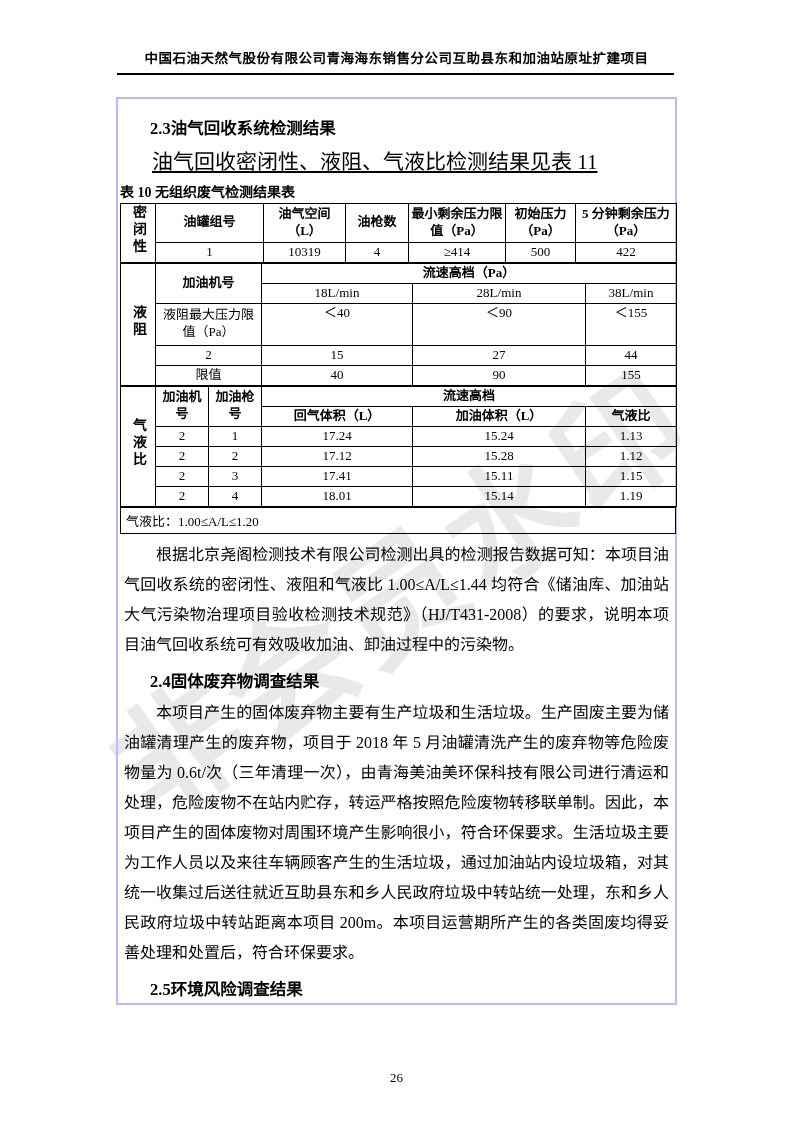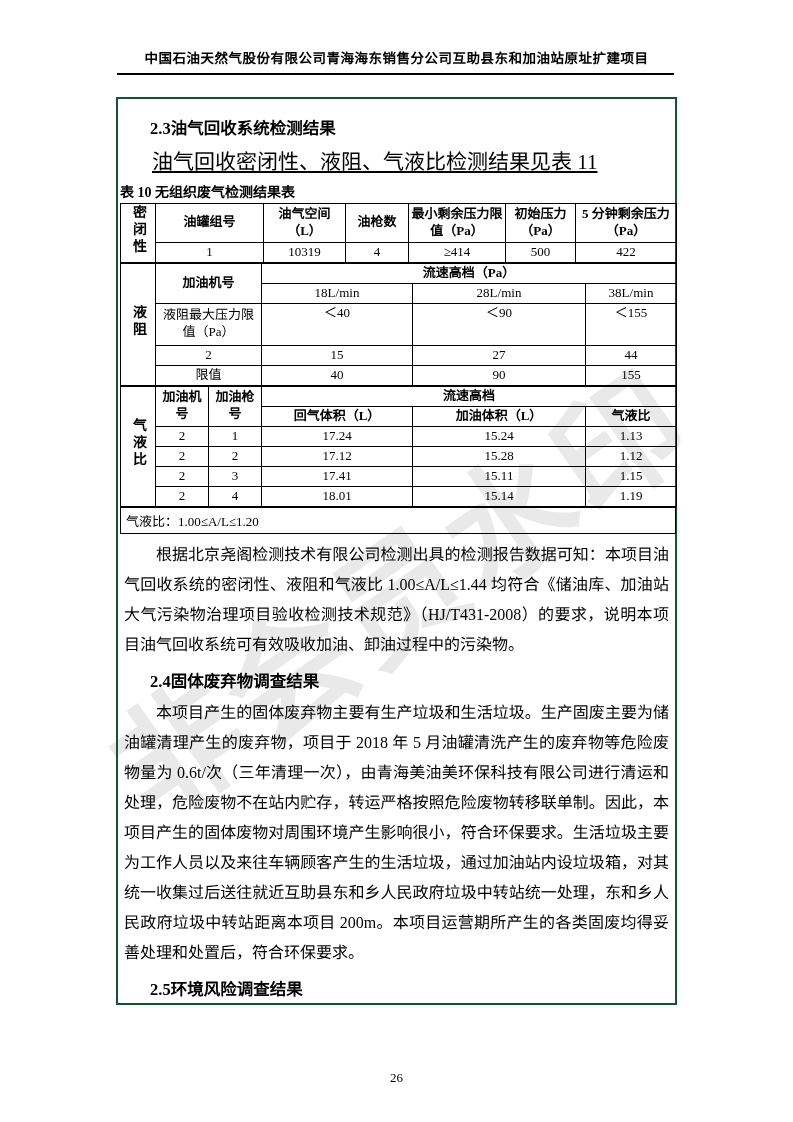--- a/index.html
+++ b/index.html
@@ -19,21 +19,21 @@
   }
   .watermark{
     position:absolute;top:495px;left:-44px;width:880px;text-align:center;
     transform:rotate(-35deg);font-size:128px;font-weight:bold;
     color:rgba(0,0,0,0.085);letter-spacing:6px;white-space:nowrap;
     z-index:0;pointer-events:none;
     font-family:"Liberation Sans","DejaVu Sans",sans-serif;
   }
   .content-box{
     position:absolute;top:97px;left:116px;width:561px;height:908px;
-    border:2px solid #14532d;box-sizing:border-box;z-index:1;
+    border:2px solid #c4b5fd;box-sizing:border-box;z-index:1;
     padding:8px 2px 0 2px;
   }
   .sec-heading{
     font-size:16.5px;font-weight:bold;margin:8px 0 6px 0;padding-left:30px;
   }
   .intro-line{
     font-size:21px;margin:4px 0 6px 0;padding-left:32px;text-decoration:underline;
   }
   .tbl-caption{
     font-weight:bold;font-size:14px;margin:4px 0 2px 0;

